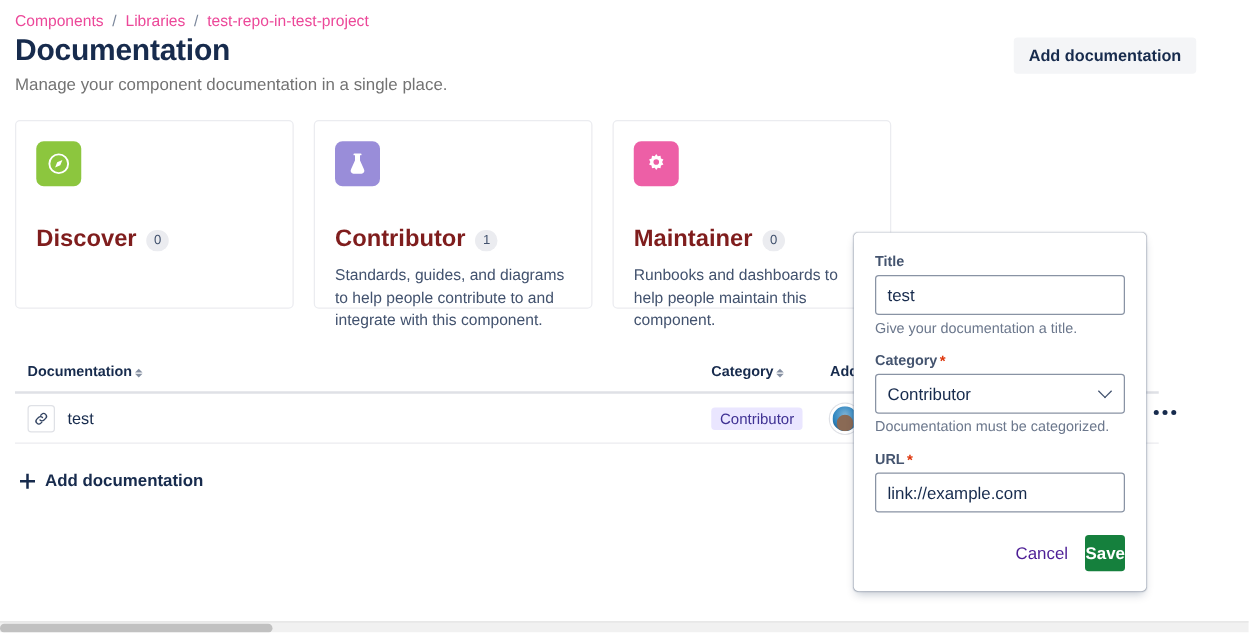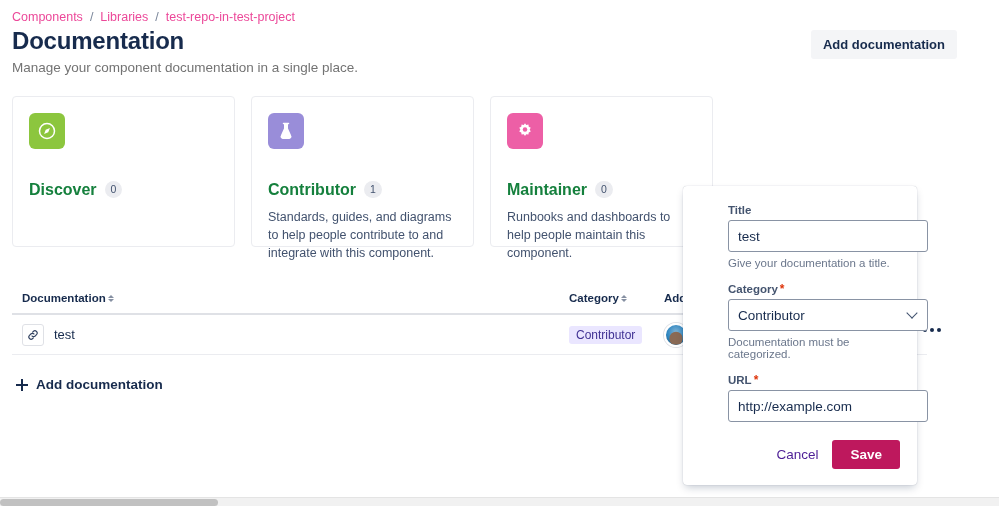--- a/index.html
+++ b/index.html
@@ -54,21 +54,21 @@
   }
   .card-icon {
     width: 36px; height: 36px; border-radius: 6px;
     display: flex; align-items: center; justify-content: center;
   }
   .card-icon svg { display: block; }
   .card-head {
     display: flex; align-items: baseline; gap: 8px;
     margin-top: 32px;
   }
-  .card-name { font-size: 16px; font-weight: 700; color: #15803d; }
+  .card-name { font-size: 19px; font-weight: 700; color: #7f1d1d; }
   .card-count {
     font-size: 10.5px; color: #42526E; background: #EBECF0;
     border-radius: 9px; padding: 1px 6px; line-height: 1.4;
     position: relative; top: -2px;
   }
   .card-desc {
     margin-top: 8px; font-size: 12.5px; line-height: 1.45;
     color: #42526E;
   }
 
@@ -153,21 +153,21 @@
   .plus-icon::after { top: 5px; left: 0; height: 2px; width: 12px; }
 
   
   .popup {
     position: absolute; left: 683px; top: 186px;
     width: 234px; background: #fff;
     border-radius: 4px;
     box-shadow: 0 4px 8px -2px rgba(9,30,66,.25), 0 0 1px rgba(9,30,66,.31);
     padding: 18px 17px 16px 17px;
   }
-  .field { margin-bottom: 2px; margin-left: 28px; }
+  .field { margin-bottom: 2px; }
   .field-label {
     font-size: 11.5px; font-weight: 700; color: #44546F;
     margin-bottom: 4px; display: flex; align-items: center; gap: 2px;
   }
   .req { color: #DE350B; font-size: 12px; line-height: 1; }
   .field-input {
     width: 200px; height: 32px; border: 1px solid #8993A4;
     border-radius: 3px; background: #fff;
     font-size: 13.5px; color: #172B4D; padding: 0 9px;
     font-family: "Liberation Sans", sans-serif;
@@ -190,23 +190,23 @@
   .popup-actions {
     display: flex; align-items: center; justify-content: flex-end;
     gap: 6px; margin-top: 18px;
   }
   .btn-cancel {
     background: transparent; border: none; cursor: pointer;
     font-size: 13.5px; color: #4c1d95; padding: 6px 8px;
     font-family: "Liberation Sans", sans-serif;
   }
   .btn-save {
-    background: #be185d; border: none; cursor: pointer;
+    background: #15803d; border: none; cursor: pointer;
     color: #fff; font-size: 13.5px; font-weight: 600;
-    padding: 7px 18px; border-radius: 3px;
+    padding: 7px 0; border-radius: 3px;
     font-family: "Liberation Sans", sans-serif;
   }
 
   
   .hscroll {
     position: absolute; left: 0; bottom: 0; width: 999px; height: 9px;
     background: #f1f1f1; border-top: 1px solid #e4e4e4;
   }
   .hscroll-thumb {
     position: absolute; left: 0; top: 1px; width: 218px; height: 7px;
@@ -346,21 +346,21 @@
         <span class="chevron"></span>
       </div>
       <div class="field-help">Documentation must be categorized.</div>
     </div>
 
     <div class="field">
       <div class="field-label">
         <span>URL</span>
         <span class="req">*</span>
       </div>
-      <div class="field-input">http://example.com</div>
+      <div class="field-input">link://example.com</div>
     </div>
 
     <div class="popup-actions">
       <button class="btn-cancel">Cancel</button>
       <button class="btn-save">Save</button>
     </div>
   </div>
 
   <div class="hscroll">
     <div class="hscroll-thumb"></div>

